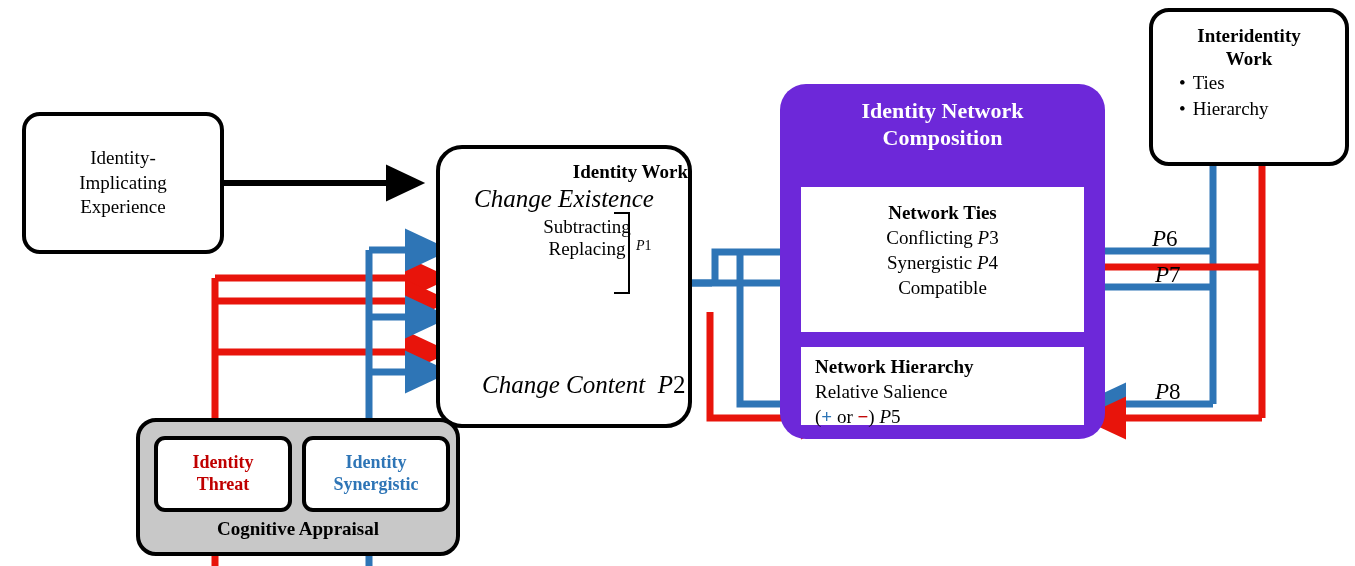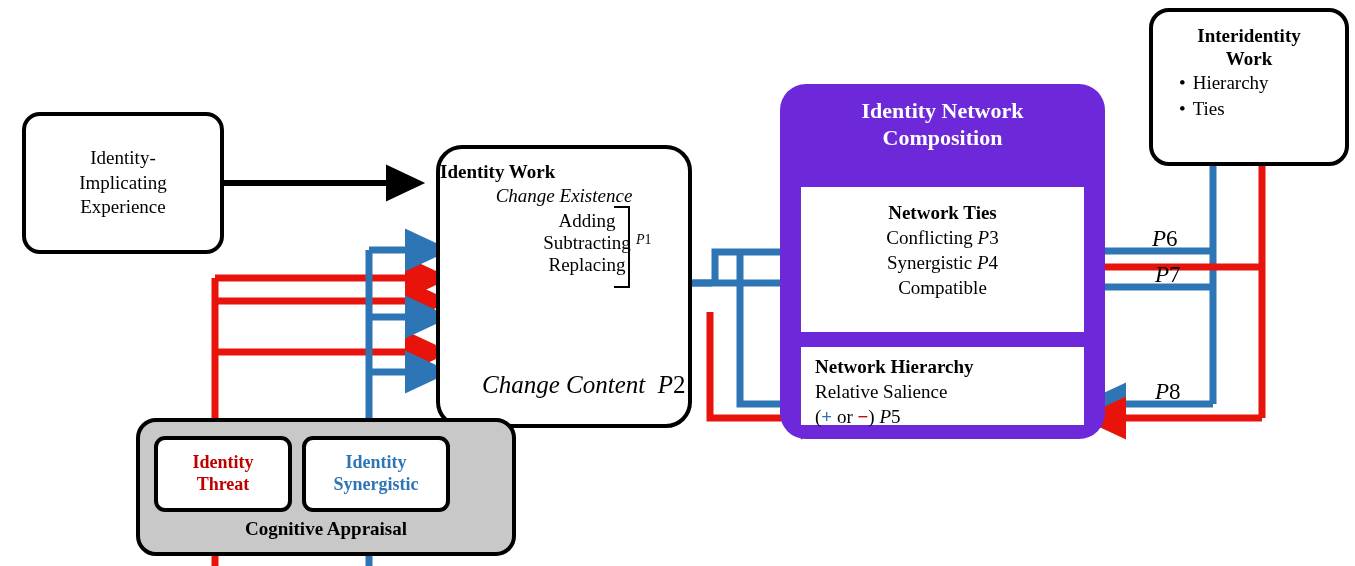--- a/index.html
+++ b/index.html
@@ -11,22 +11,22 @@
   .box{position:absolute;box-sizing:border-box;background:#fff;border:4px solid #000;
        border-radius:18px;z-index:2;display:flex;flex-direction:column;
        align-items:center;justify-content:center;text-align:center;margin-left:8px;}
 
   
   #box-experience{left:14px;top:112px;width:202px;height:142px;font-weight:normal;font-size:19px;line-height:1.30;}
 
   
   #box-identity-work{left:428px;top:145px;width:256px;height:283px;border-radius:26px;
        align-items:stretch;justify-content:flex-start;padding:12px 0 0 0;}
-  #box-identity-work .iw-title{font-weight:bold;font-size:19px;text-align:left;margin-bottom:2px;}
-  #box-identity-work .iw-sub{font-style:italic;font-size:19px;text-align:center;margin-bottom:3px;}
+  #box-identity-work .iw-title{font-weight:bold;font-size:19px;text-align:right;margin-bottom:2px;}
+  #box-identity-work .iw-sub{font-style:italic;font-size:25px;text-align:center;margin-bottom:3px;}
   .iw-list{position:relative;margin-left:46px;}
   .iw-list .it{font-size:19px;line-height:22px;height:22px;white-space:nowrap;}
   .iw-p1{position:absolute;left:150px;top:22px;font-size:14px;font-style:italic;}
   .iw-p1 .num{font-style:normal;}
   .iw-bracket{position:absolute;left:128px;top:-4px;width:14px;height:78px;
       border:2px solid #000;border-left:none;}
   .iw-content{position:absolute;left:42px;top:222px;font-size:25px;font-style:italic;white-space:nowrap;}
   .iw-content .num{font-style:normal;}
 
   
@@ -47,21 +47,21 @@
   .net-hier-rows{text-align:left;padding-left:14px;}
 
   
   #box-interidentity{left:1141px;top:8px;width:200px;height:158px;border-radius:20px;
       align-items:stretch;justify-content:flex-start;padding:12px 0 0 0;}
   #box-interidentity .ii-title{font-weight:bold;font-size:19px;text-align:center;line-height:1.22;}
   #box-interidentity .ii-li{font-size:19px;line-height:26px;padding-left:26px;text-align:left;}
   #box-interidentity .ii-li .bul{margin-right:7px;}
 
   
-  #box-appraisal{left:128px;top:418px;width:380px;height:138px;background:#c8c8c8;
+  #box-appraisal{left:128px;top:418px;width:324px;height:138px;background:#c8c8c8;
       border-radius:20px;align-items:stretch;justify-content:flex-end;padding-bottom:6px;}
   #box-appraisal .ca-label{font-weight:bold;font-size:19px;text-align:center;padding-bottom:6px;}
   .ca-sub{position:absolute;box-sizing:border-box;background:#fff;border:4px solid #000;
       border-radius:11px;display:flex;align-items:center;justify-content:center;
       text-align:center;font-weight:bold;font-size:18px;line-height:1.22;}
   #ca-threat{left:14px;top:14px;width:138px;height:76px;color:#C00000;}
   #ca-opportunity{left:162px;top:14px;width:148px;height:76px;color:#2E75B6;}
 
   
   .plabel{position:absolute;font-size:23px;font-style:italic;z-index:3;}
@@ -130,21 +130,20 @@
   <div class="box" id="box-experience">
     <div>Identity-</div>
     <div>Implicating</div>
     <div>Experience</div>
   </div>
 
   <div class="box" id="box-identity-work">
     <div class="iw-title">Identity Work</div>
     <div class="iw-sub">Change Existence</div>
     <div class="iw-list">
-      <div class="it">Adding</div>
       <div class="it">Subtracting</div>
       <div class="it">Replacing</div>
       <div class="iw-bracket"></div>
       <div class="iw-p1"><span>P</span><span class="num">1</span></div>
     </div>
     <div class="iw-content"><span>Change Content</span>&nbsp;&nbsp;<span>P</span><span class="num">2</span></div>
   </div>
 
   <div id="box-network">
     <div class="net-title">
@@ -164,22 +163,22 @@
       <div class="net-r net-hier-rows">Relative Salience</div>
       <div class="net-r net-hier-rows"><span>(</span><span class="plus">+</span><span> or </span><span class="minus">−</span><span>)</span>&nbsp;<span class="pn">P</span><span class="num">5</span></div>
     </div>
   </div>
 
   <div class="box" id="box-interidentity">
     <div class="ii-title">
       <div>Interidentity</div>
       <div>Work</div>
     </div>
+    <div class="ii-li"><span class="bul">•</span><span>Ties</span></div>
     <div class="ii-li"><span class="bul">•</span><span>Hierarchy</span></div>
-    <div class="ii-li"><span class="bul">•</span><span>Ties</span></div>
   </div>
 
   <div class="box" id="box-appraisal">
     <div class="ca-sub" id="ca-threat">
       <div>
         <div>Identity</div>
         <div>Threat</div>
       </div>
     </div>
     <div class="ca-sub" id="ca-opportunity">

